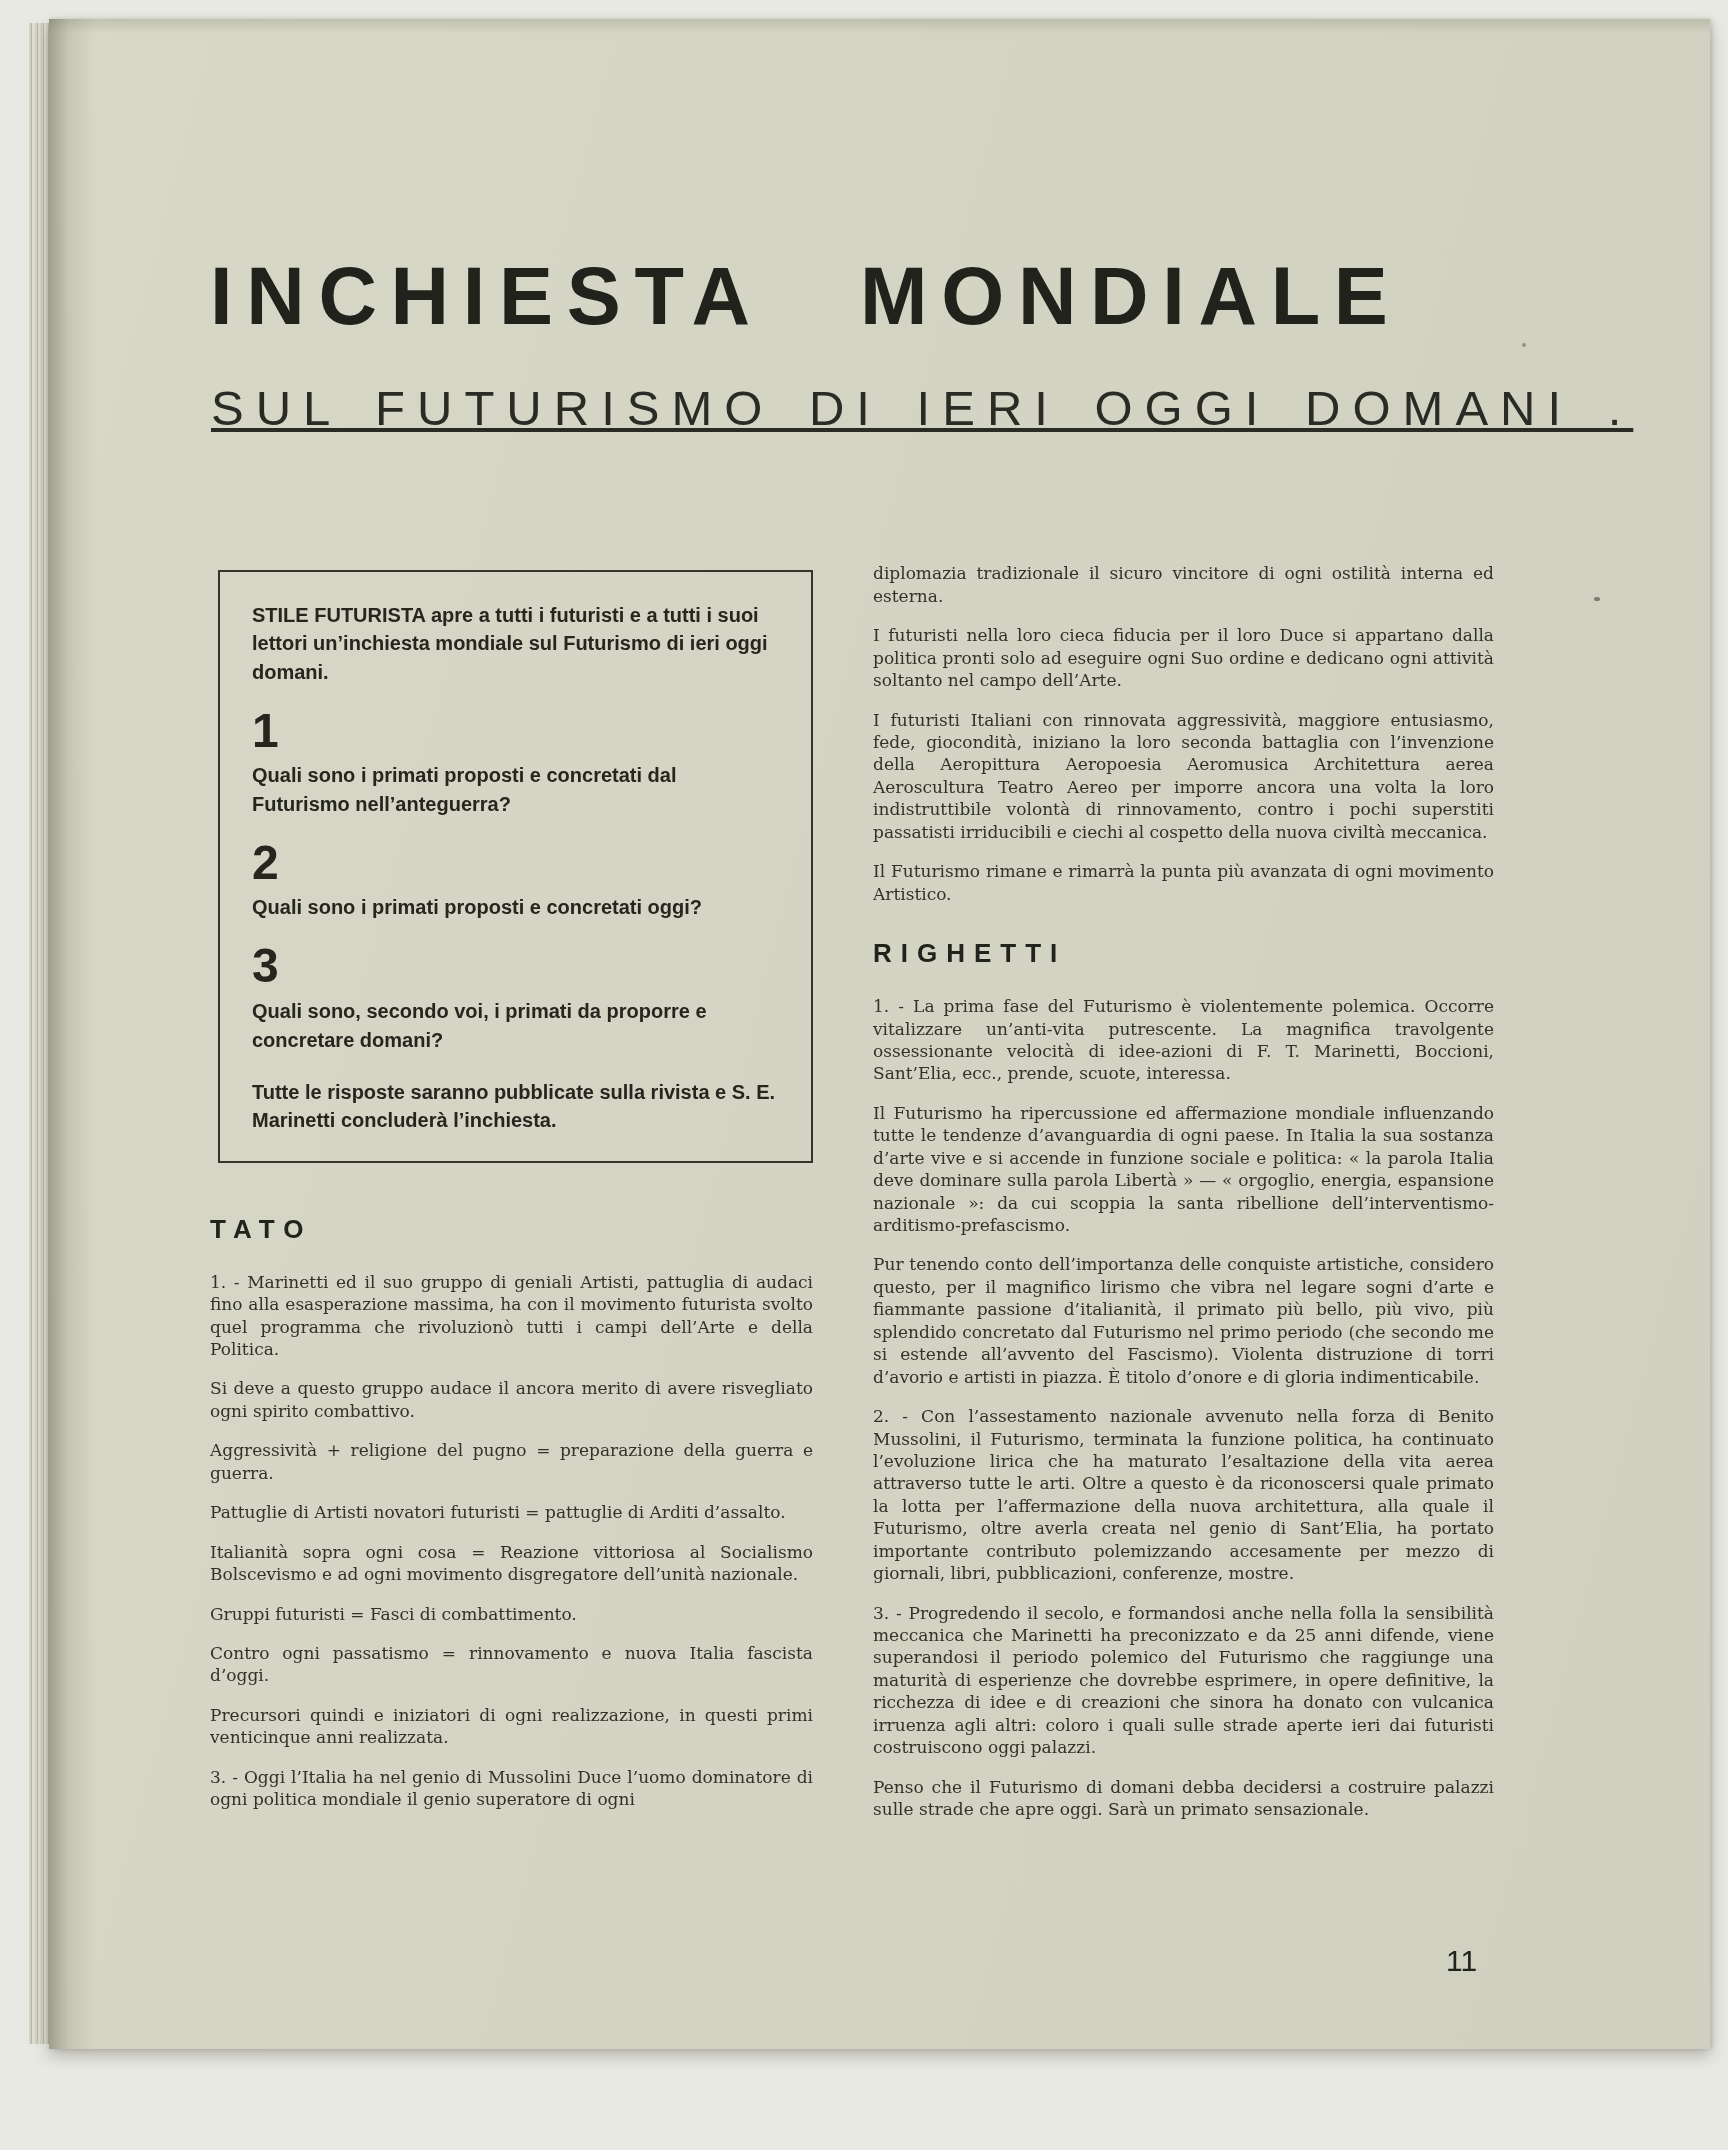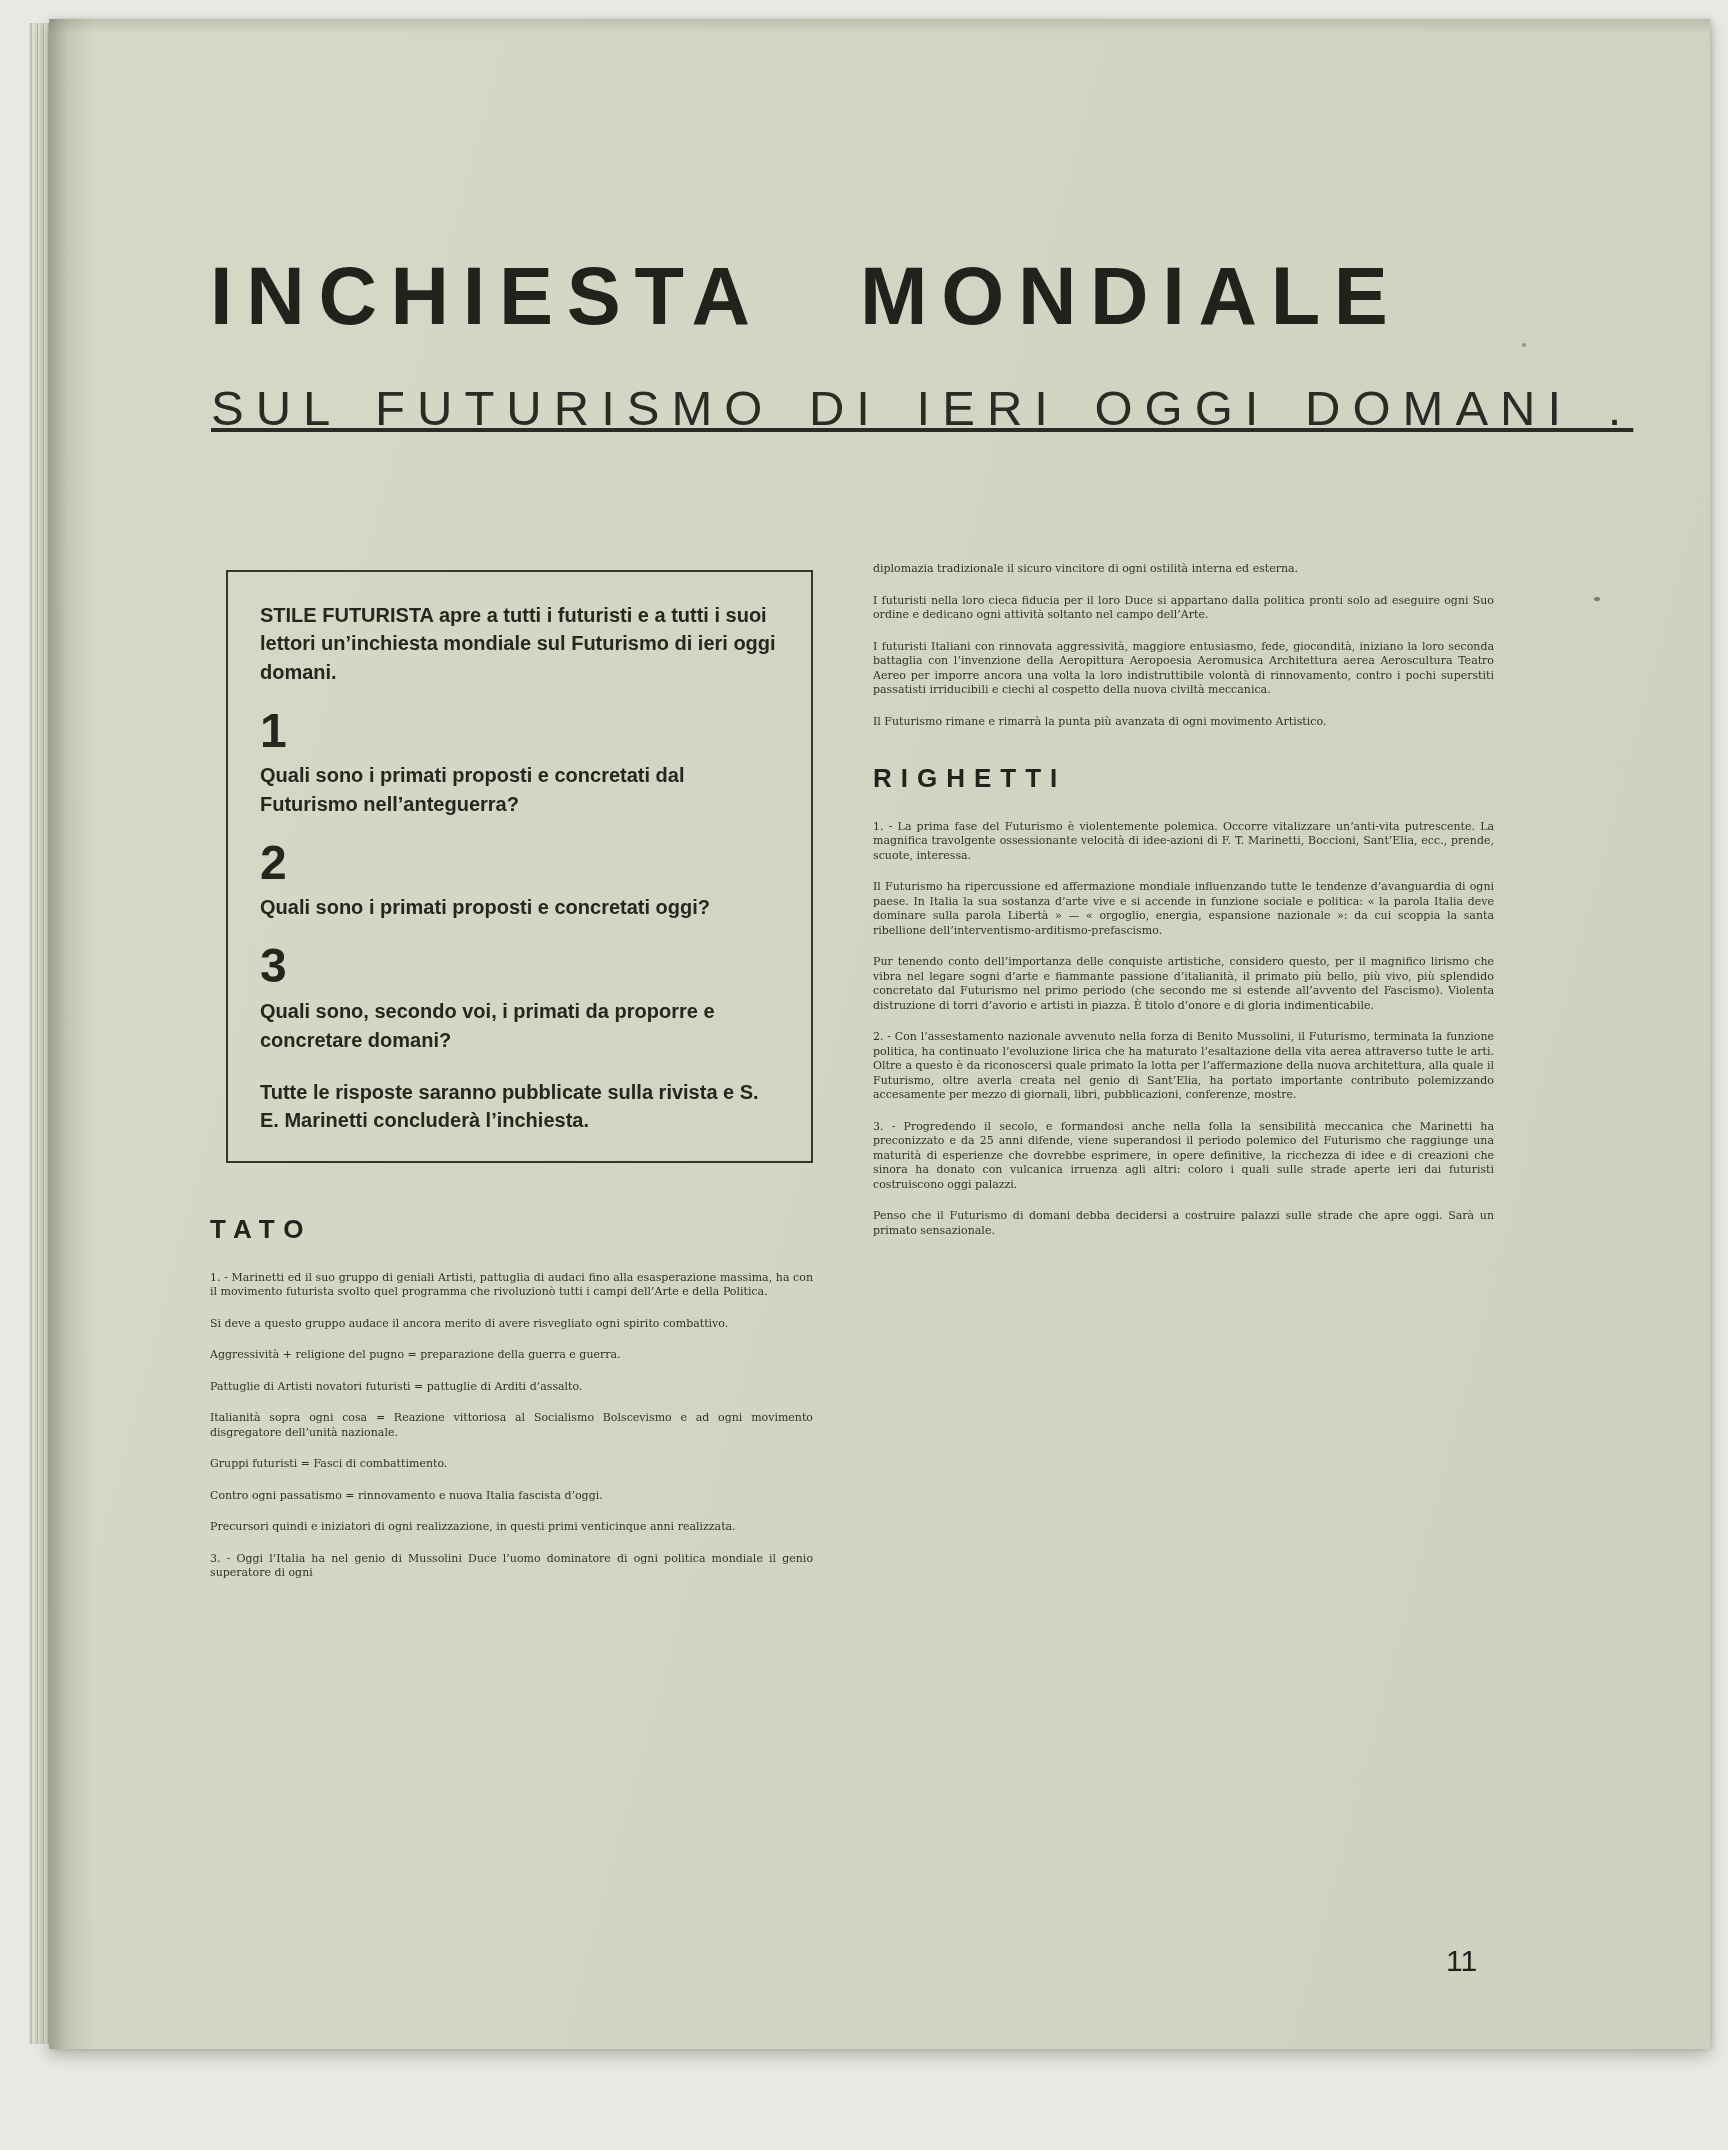--- a/index.html
+++ b/index.html
@@ -51,41 +51,41 @@
   .content {
     position: absolute; left: 161px; top: 543px; width: 1284px;
     display: flex; gap: 60px;
   }
   .col-left  { width: 603px; flex: 0 0 603px; }
   .col-right { width: 621px; flex: 0 0 621px; }
 
   .inquiry-box {
     border: 2.3px solid #35352c;
     padding: 28.5px 32px 26px 32px;
-    margin: 8px 0 51px 16px;
+    margin: 8px 0 51px 8px;
     color: #26261f;
   }
   .inquiry-intro, .q-text, .inquiry-footer {
     font-size: 20px; font-weight: 700; line-height: 1.42; margin: 0;
   }
   .q-num {
     font-size: 48px; font-weight: 700; line-height: 1;
     margin: 20.5px 0 6.8px 0;
   }
   .inquiry-footer { margin-top: 24px; }
 
   .sec-heading {
     font-size: 26px; font-weight: 700; letter-spacing: 9px;
     color: #23231d; margin: 0 0 26px 0;
   }
   .sec-heading.mt { margin-top: 33px; }
 
   .body-p {
     font-family: "DejaVu Serif", serif;
-    font-size: 11px; line-height: 1.32;
+    font-size: 17px; line-height: 1.32;
     text-align: justify; hyphens: auto;
     color: #32322a;
     margin: 0 0 17px 0;
   }
 
   .page-num {
     position: absolute; left: 1397px; top: 1925px;
     font-size: 30px; font-weight: 400; color: #22221d;
   }
 

